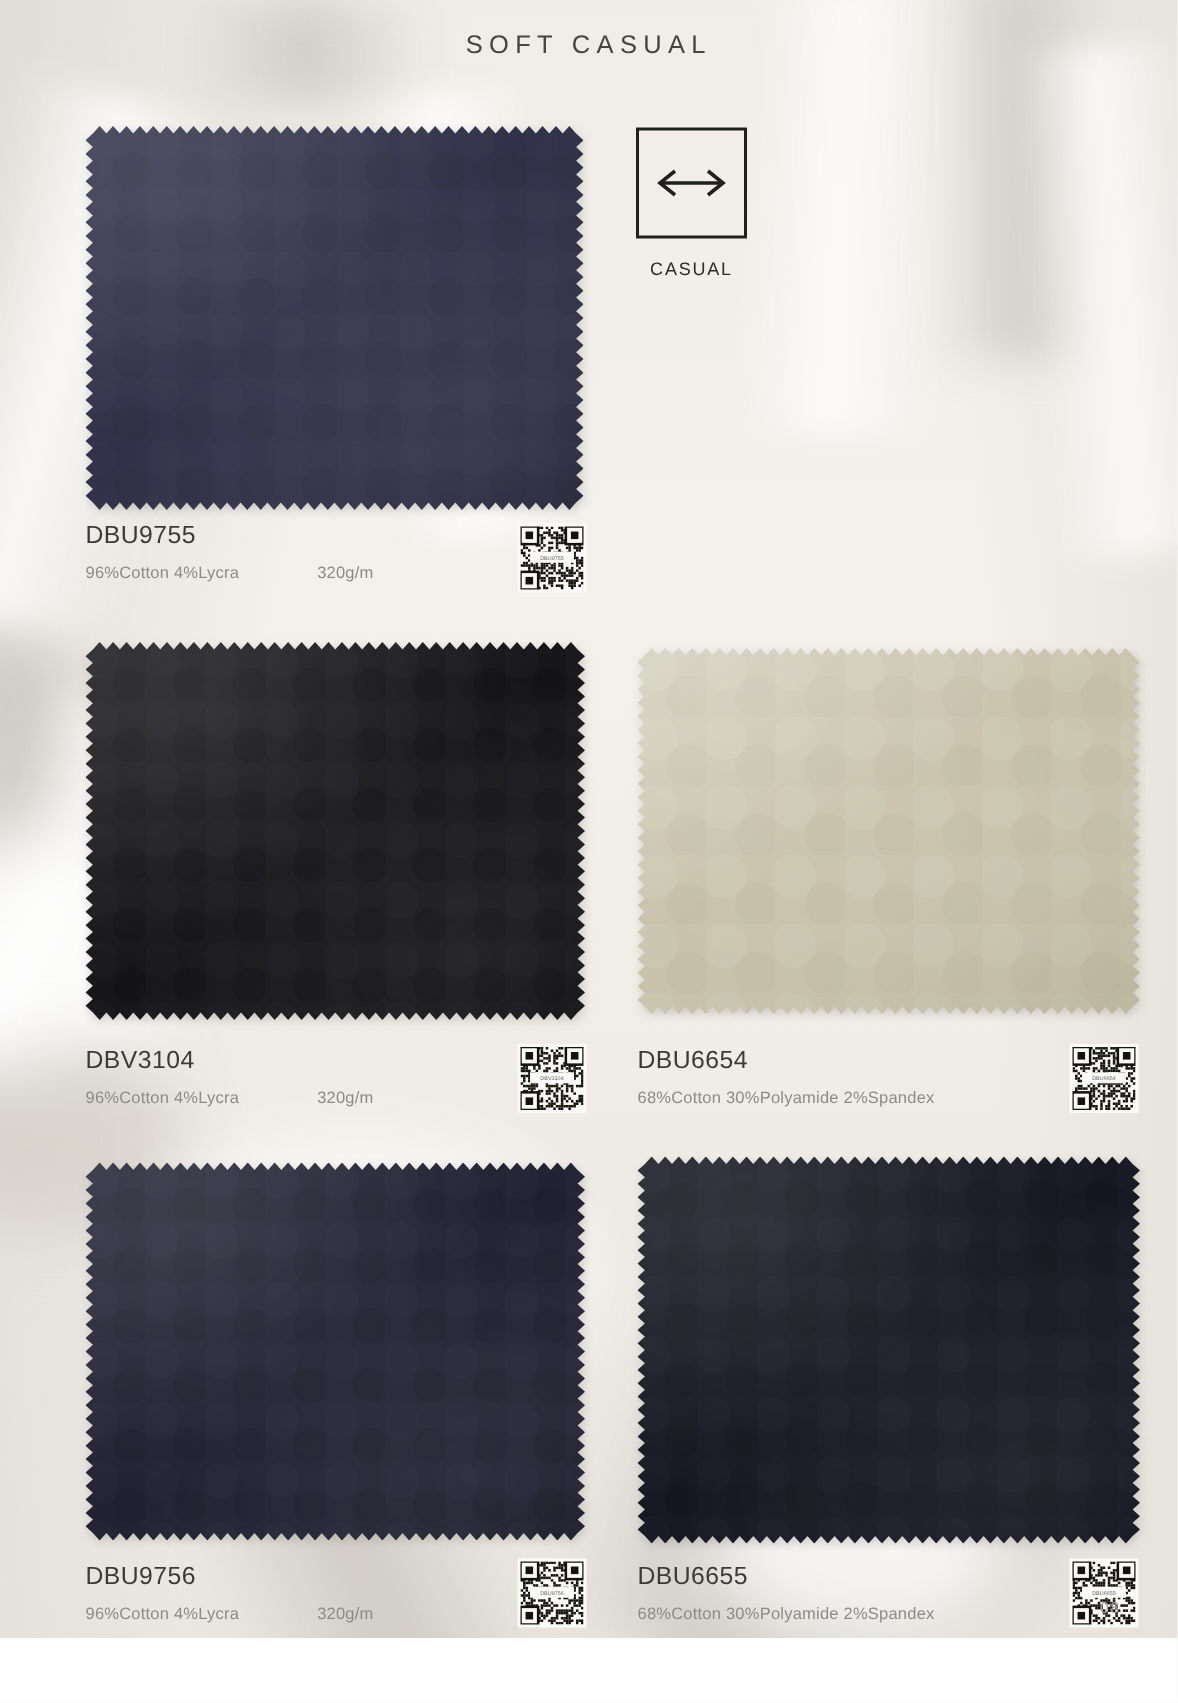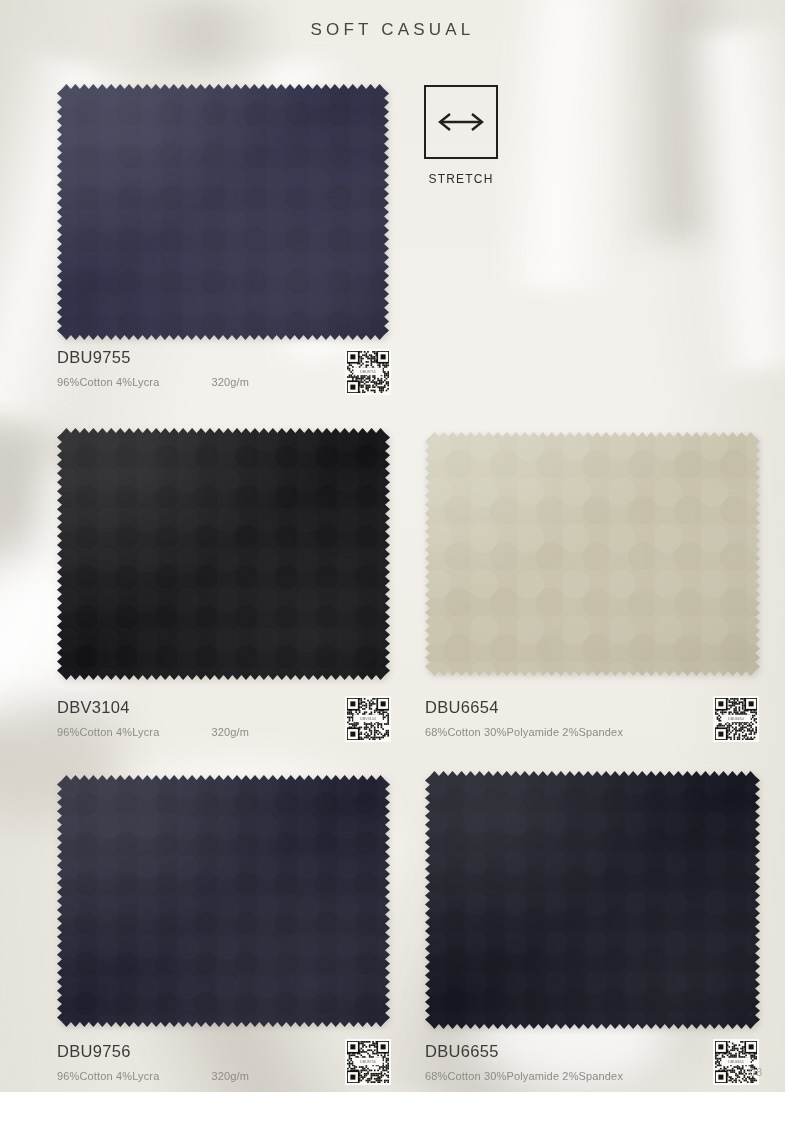--- a/index.html
+++ b/index.html
@@ -146,21 +146,21 @@
   .stretch-label {
     margin-top: 13px;
     font-size: 12px;
     letter-spacing: 1.2px;
     color: #2c2c29;
   }
 
   
   .page-number {
     position: absolute;
-    right: 22px;
+    right: 38px;
     bottom: 14px;
     font-size: 10.5px;
     color: #a8a49d;
     letter-spacing: 1px;
   }
 </style>
 </head>
 <body>
 
 <div id="page">
@@ -187,21 +187,21 @@
   </div>
 
   <div class="stretch-badge" style="left:424px; top:85px;">
     <div class="stretch-box">
       <svg width="52" height="24" viewBox="0 0 52 24">
         <line x1="6" y1="12" x2="46" y2="12" stroke="#20201e" stroke-width="2.4"></line>
         <polyline points="15,4 5,12 15,20" fill="none" stroke="#20201e" stroke-width="2.4" stroke-linejoin="miter" stroke-linecap="butt"></polyline>
         <polyline points="37,4 47,12 37,20" fill="none" stroke="#20201e" stroke-width="2.4" stroke-linejoin="miter" stroke-linecap="butt"></polyline>
       </svg>
     </div>
-    <div class="stretch-label">STRETCH</div>
+    <div class="stretch-label">CASUAL</div>
   </div>
 
   <div class="swatch-card" style="left:57px; top:84px;">
     <div class="swatch-figure">
       <svg width="332" height="256" viewBox="0 0 332 256">
         <defs>
           <pattern id="tex1" width="42" height="42" patternUnits="userSpaceOnUse">
             <rect width="42" height="42" fill="#2a2a42"></rect>
             <rect width="42" height="42" fill="#343450" opacity=".25"></rect>
             <circle cx="9" cy="11" r="12" fill="#32324c" opacity=".3"></circle>

